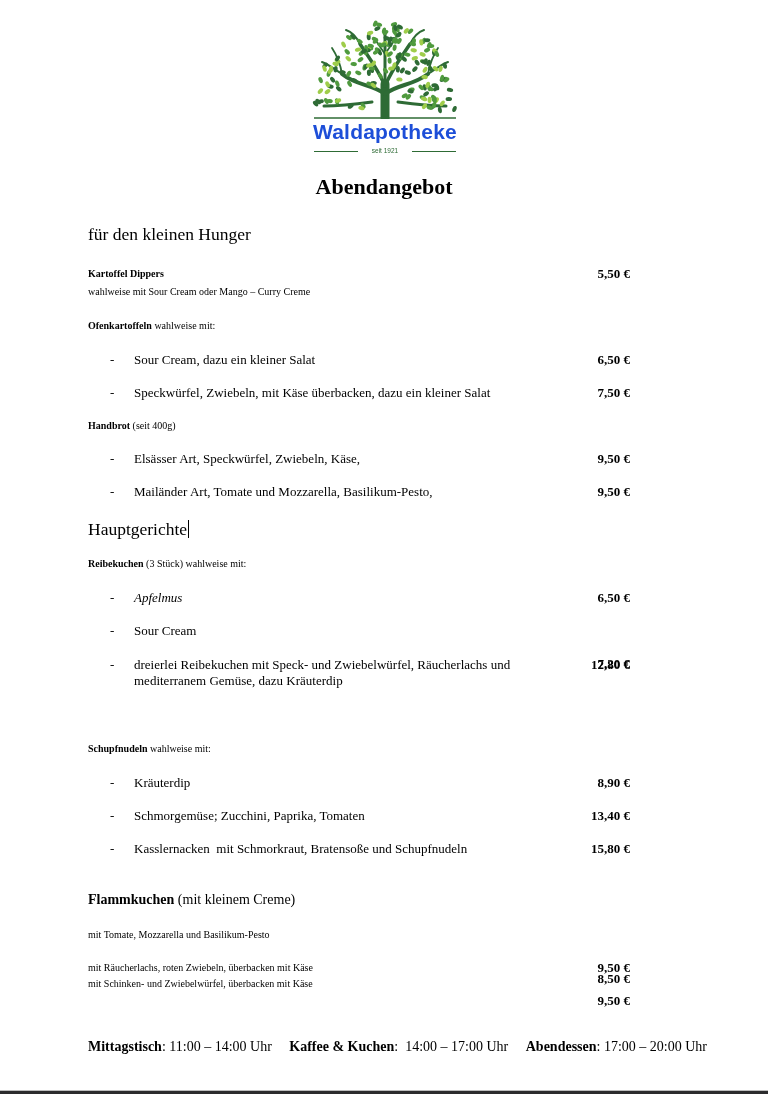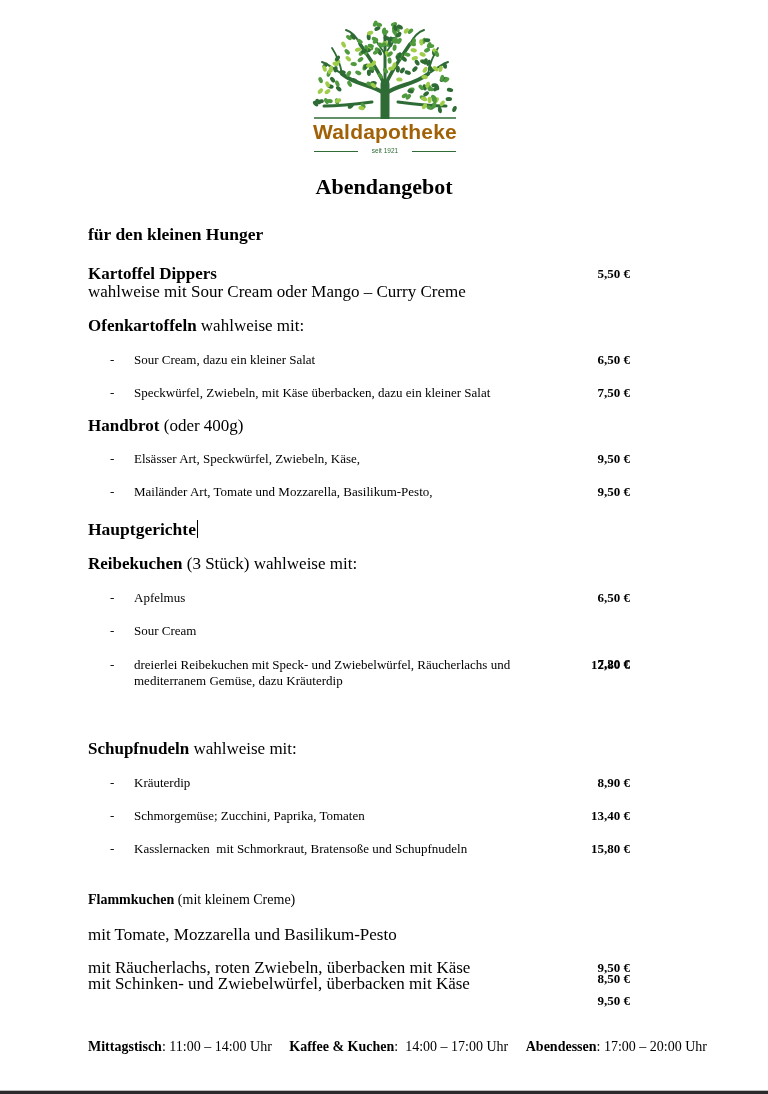--- a/index.html
+++ b/index.html
@@ -2,27 +2,27 @@
 <html><head>
 <meta charset="utf-8">
 <style>
   html, body { margin:0; padding:0; }
   body { width:768px; height:1094px; background:#fff; position:relative; overflow:hidden;
          font-family:"Liberation Serif", "DejaVu Serif", serif; color:#000; }
   .logo { position:absolute; left:312px; top:14px; width:146px; height:142px; }
   .logo svg { position:absolute; left:0; top:0; }
   .logo-name { position:absolute; left:0; width:146px; top:106px; text-align:center;
                font-family:"Liberation Sans","DejaVu Sans",sans-serif; font-weight:bold;
-               font-size:21px; color:#a16207; letter-spacing:0.2px; }
+               font-size:21px; color:#1d4ed8; letter-spacing:0.2px; }
   .logo-since { position:absolute; left:0; width:146px; top:133px; text-align:center;
                 font-family:"Liberation Sans","DejaVu Sans",sans-serif; font-size:6.5px; color:#2e6b35; }
   .logo-rule { position:absolute; top:137px; height:1px; background:#2e6b35; width:44px; }
   .title { position:absolute; left:0; width:768px; top:174px; text-align:center; font-weight:bold; font-size:22px; }
-  .h2 { position:absolute; left:88px; font-weight:bold; font-size:17.5px; }
-  .line { position:absolute; left:88px; font-size:17px; line-height:16px; white-space:nowrap; }
+  .h2 { position:absolute; left:88px; font-weight:normal; font-size:17.5px; }
+  .line { position:absolute; left:88px; font-size:10px; line-height:16px; white-space:nowrap; }
   .line b { font-weight:bold; }
   .dash { position:absolute; left:110px; font-size:13px; }
   .item { position:absolute; left:134px; font-size:13px; line-height:16px; }
   .price { position:absolute; right:138px; font-size:13px; font-weight:bold; text-align:right; white-space:nowrap; }
   .cursor { display:inline-block; width:1px; height:18px; background:#000; vertical-align:-3px; margin-left:1px; }
   .footer { position:absolute; left:88px; top:1039px; font-size:14px; white-space:nowrap; }
   .footer span.gap { display:inline-block; width:14px; }
   .bottom-bar { position:absolute; left:0; top:1090px; width:768px; height:4px; background:#2b2b2d; border-top:1px solid #bdbdbd; }
 </style>
 </head>
@@ -240,36 +240,36 @@
 <div class="line" style="top:318px;"><b>Ofenkartoffeln</b><span> wahlweise mit:</span></div>
 
 <div class="dash" style="top:352px;">-</div>
 <div class="item" style="top:352px;">Sour Cream, dazu ein kleiner Salat</div>
 <div class="price" style="top:352px;">6,50 €</div>
 
 <div class="dash" style="top:385px;">-</div>
 <div class="item" style="top:385px;">Speckwürfel, Zwiebeln, mit Käse überbacken, dazu ein kleiner Salat</div>
 <div class="price" style="top:385px;">7,50 €</div>
 
-<div class="line" style="top:418px;"><b>Handbrot</b><span> (oder 400g)</span></div>
+<div class="line" style="top:418px;"><b>Handbrot</b><span> (seit 400g)</span></div>
 
 <div class="dash" style="top:451px;">-</div>
 <div class="item" style="top:451px;">Elsässer Art, Speckwürfel, Zwiebeln, Käse,</div>
 <div class="price" style="top:451px;">9,50 €</div>
 
 <div class="dash" style="top:484px;">-</div>
 <div class="item" style="top:484px;">Mailänder Art, Tomate und Mozzarella, Basilikum-Pesto,</div>
 <div class="price" style="top:484px;">9,50 €</div>
 
 <div class="h2" style="top:519px;"><span>Hauptgerichte</span><span class="cursor"></span></div>
 
 <div class="line" style="top:556px;"><b>Reibekuchen</b><span> (3 Stück) wahlweise mit:</span></div>
 
 <div class="dash" style="top:590px;">-</div>
-<div class="item" style="top:590px;">Apfelmus</div>
+<div class="item" style="top:590px;font-style:italic;">Apfelmus</div>
 <div class="price" style="top:590px;">6,50 €</div>
 
 <div class="dash" style="top:623px;">-</div>
 <div class="item" style="top:623px;">Sour Cream</div>
 <div class="price" style="top:656px;">7,20 €</div>
 
 <div class="dash" style="top:657px;">-</div>
 <div class="item" style="top:657px; width:430px;">dreierlei Reibekuchen mit Speck- und Zwiebelwürfel, Räucherlachs und mediterranem Gemüse, dazu Kräuterdip</div>
 <div class="price" style="top:657px;">12,80 €</div>
 

